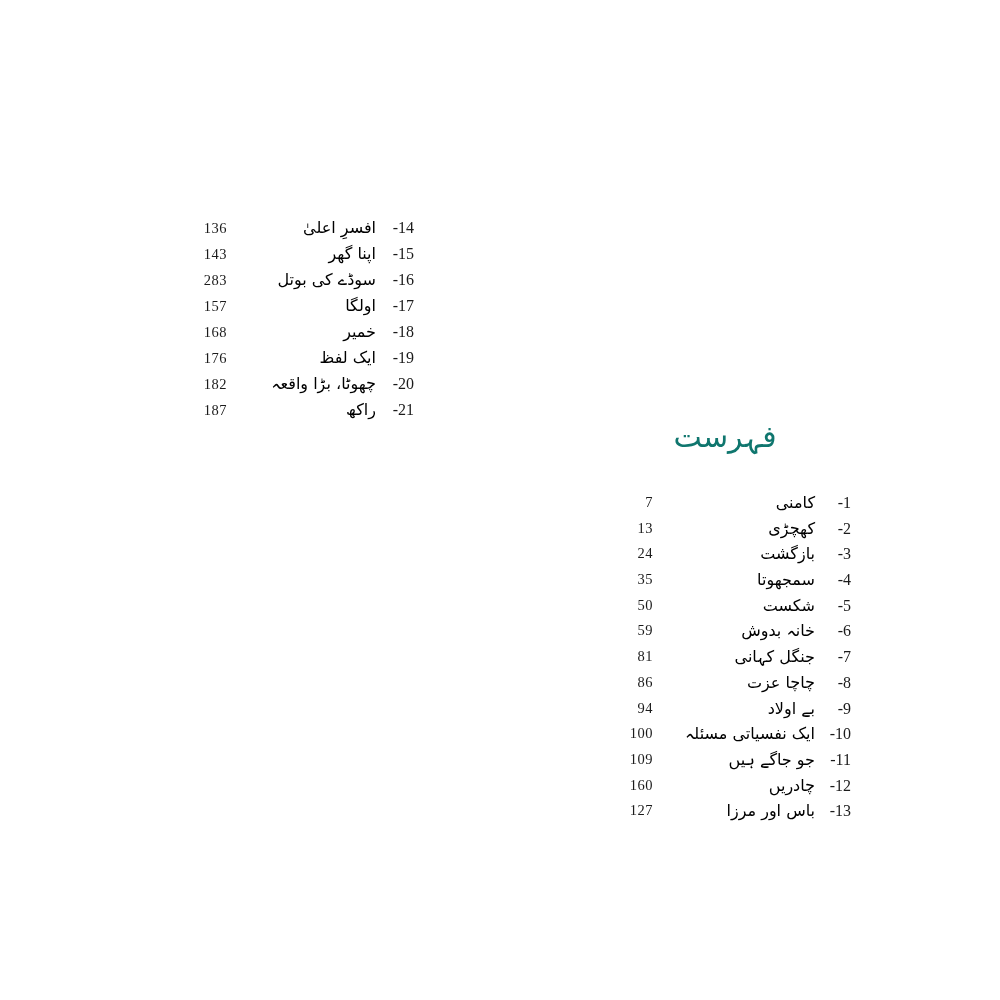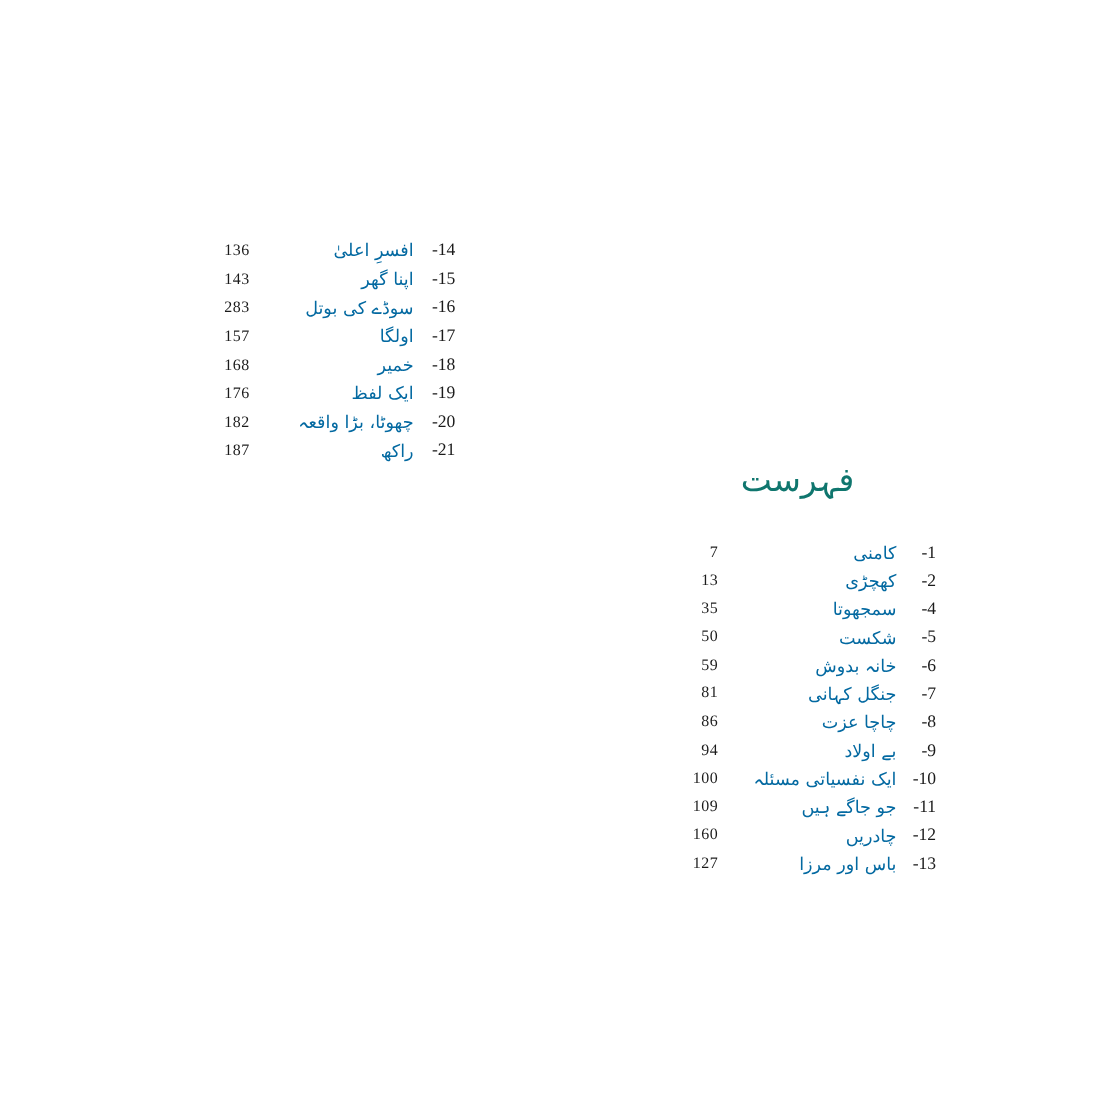--- a/index.html
+++ b/index.html
@@ -60,21 +60,21 @@
     font-size: 14.5px;
     letter-spacing: 0.5px;
     direction: ltr;
   }
   .spacer { flex: 1 1 auto; }
   .entry-title {
     direction: rtl;
     unicode-bidi: isolate;
     font-family: "DejaVu Sans", sans-serif;
     font-size: 16px;
-    color: #0369a1;
+    color: #000000;
     text-align: center;
   }
   .entry-num {
     width: 38px;
     text-align: right;
     font-size: 16px;
     direction: ltr;
     unicode-bidi: isolate;
   }
   .toc-block-right .entry-num { width: 36px; }
@@ -144,20 +144,26 @@
       <span class="entry-title">کامنی</span>
       <span class="entry-num">-1</span>
     </div>
     <div class="toc-row">
       <span class="pageno">13</span>
       <span class="spacer"></span>
       <span class="entry-title">کھچڑی</span>
       <span class="entry-num">-2</span>
     </div>
     <div class="toc-row">
+      <span class="pageno">24</span>
+      <span class="spacer"></span>
+      <span class="entry-title">بازگشت</span>
+      <span class="entry-num">-3</span>
+    </div>
+    <div class="toc-row">
       <span class="pageno">35</span>
       <span class="spacer"></span>
       <span class="entry-title">سمجھوتا</span>
       <span class="entry-num">-4</span>
     </div>
     <div class="toc-row">
       <span class="pageno">50</span>
       <span class="spacer"></span>
       <span class="entry-title">شکست</span>
       <span class="entry-num">-5</span>

